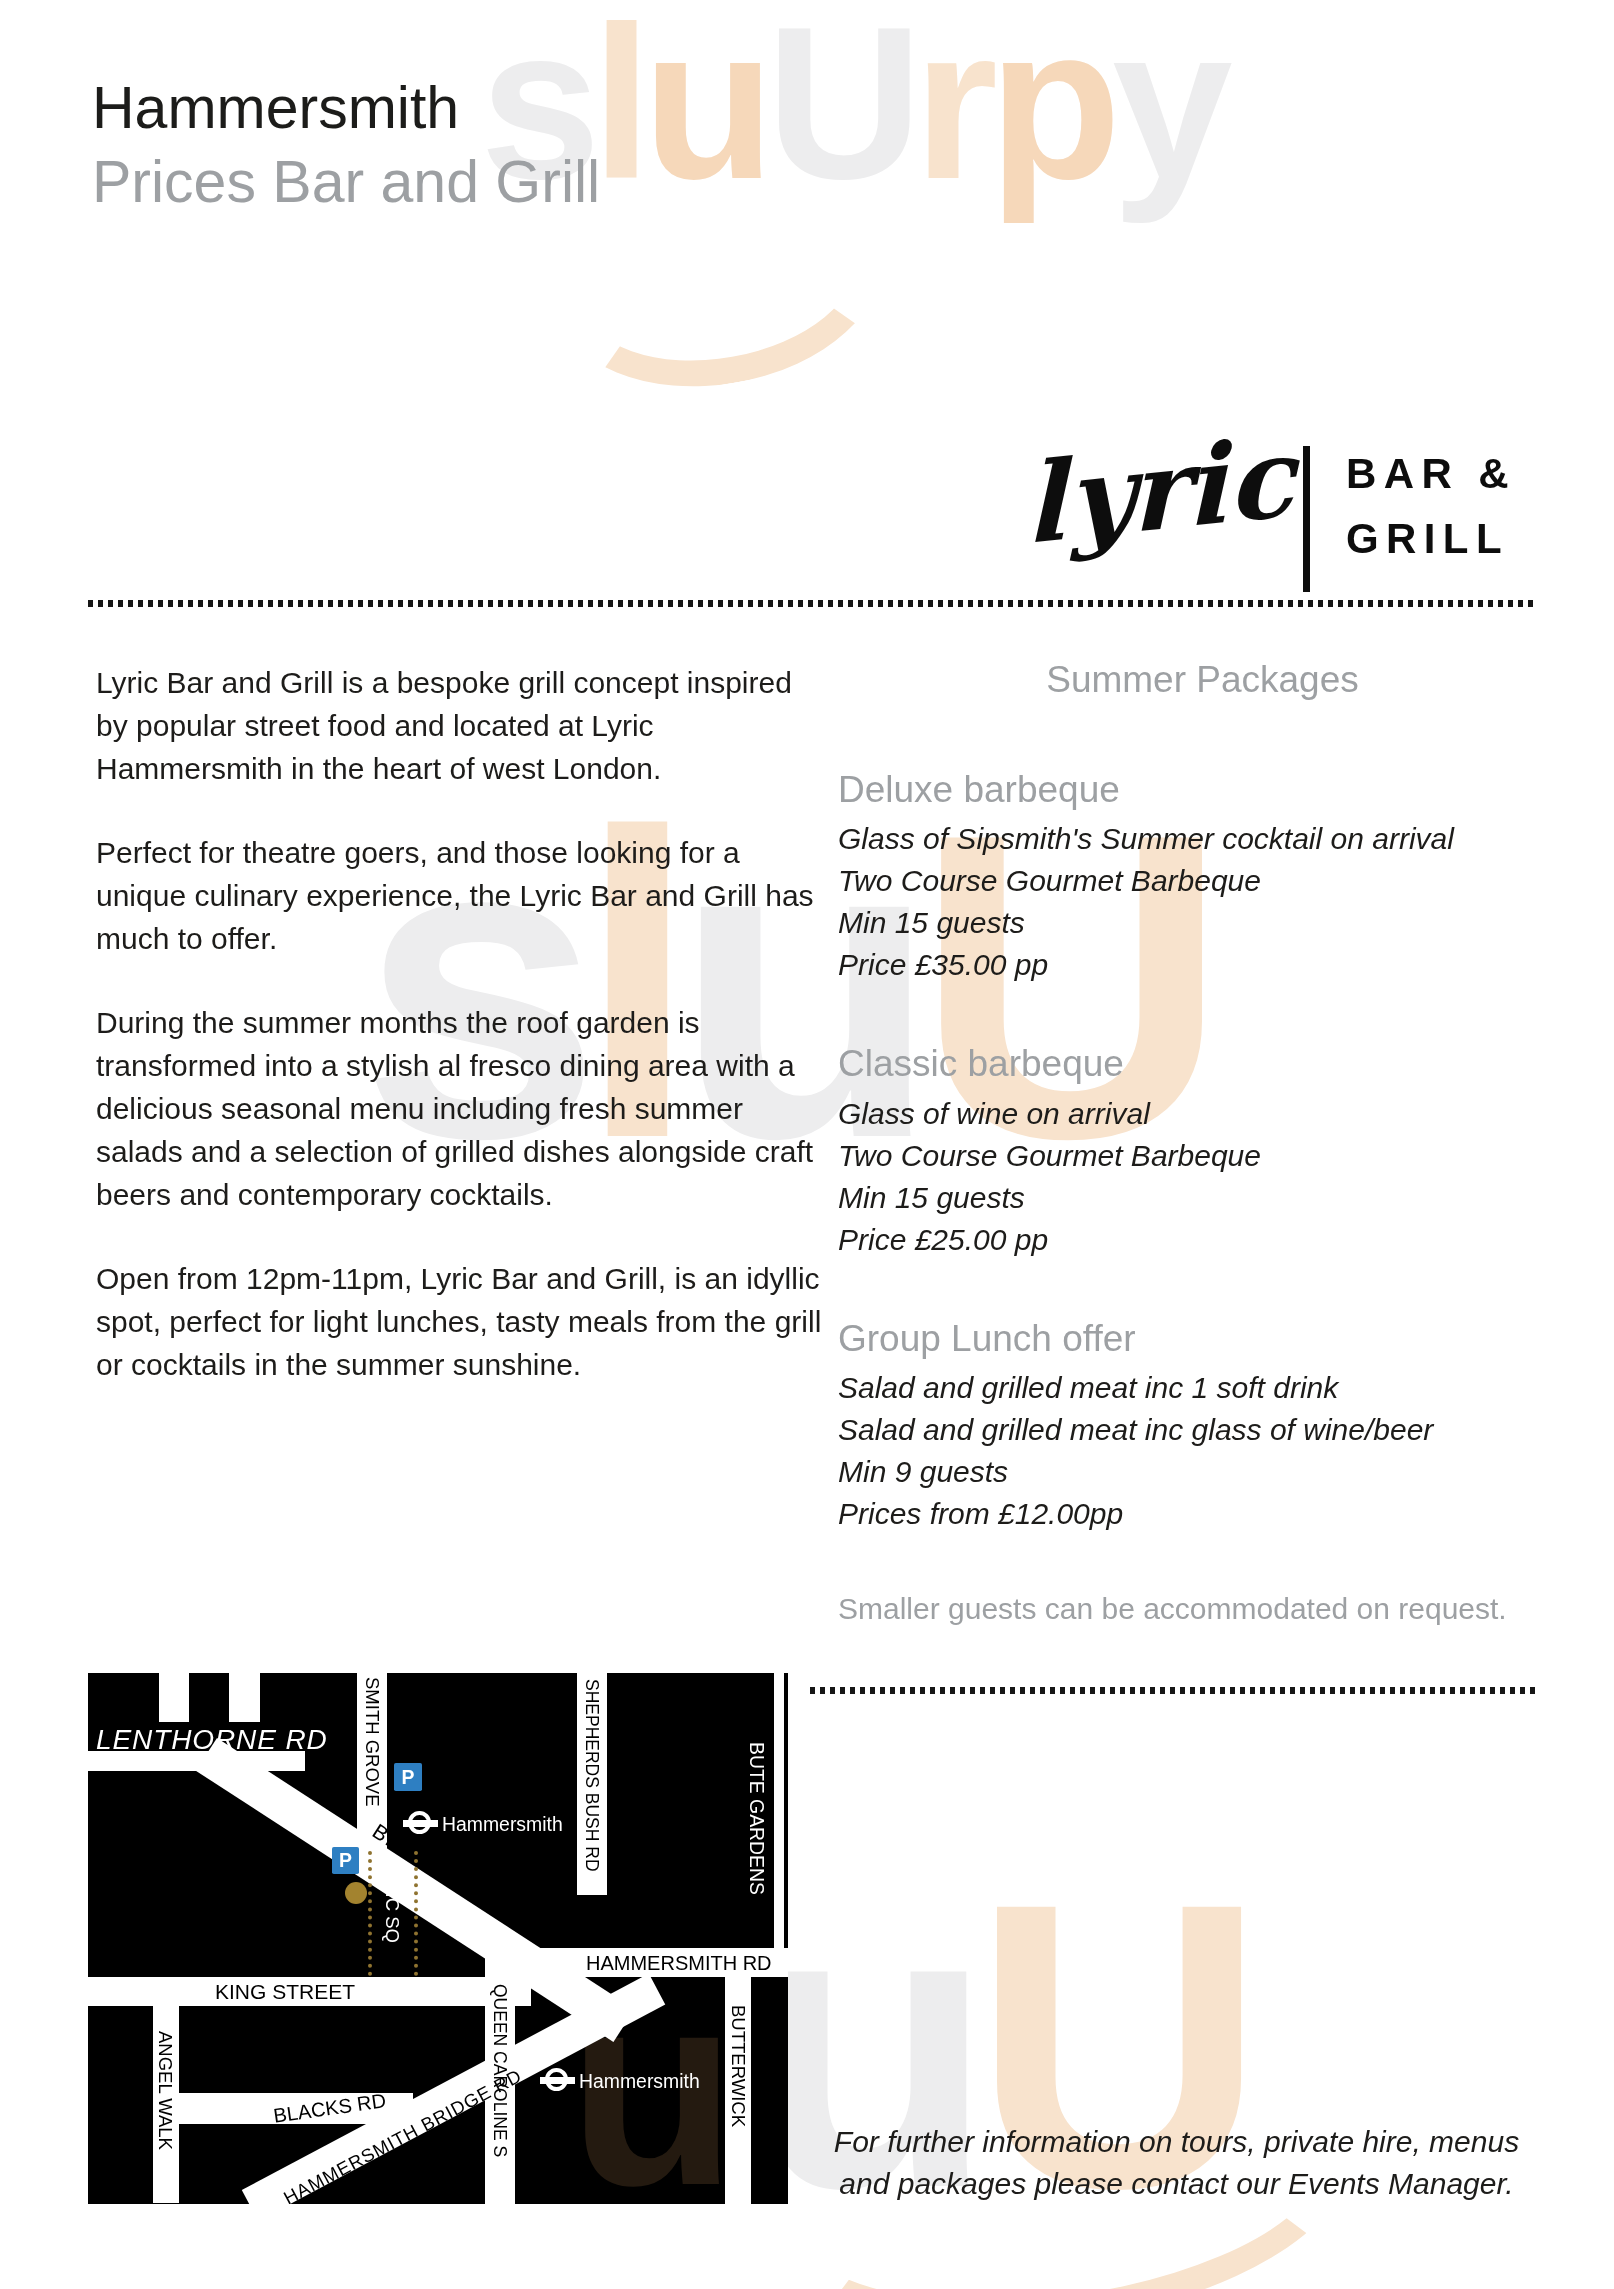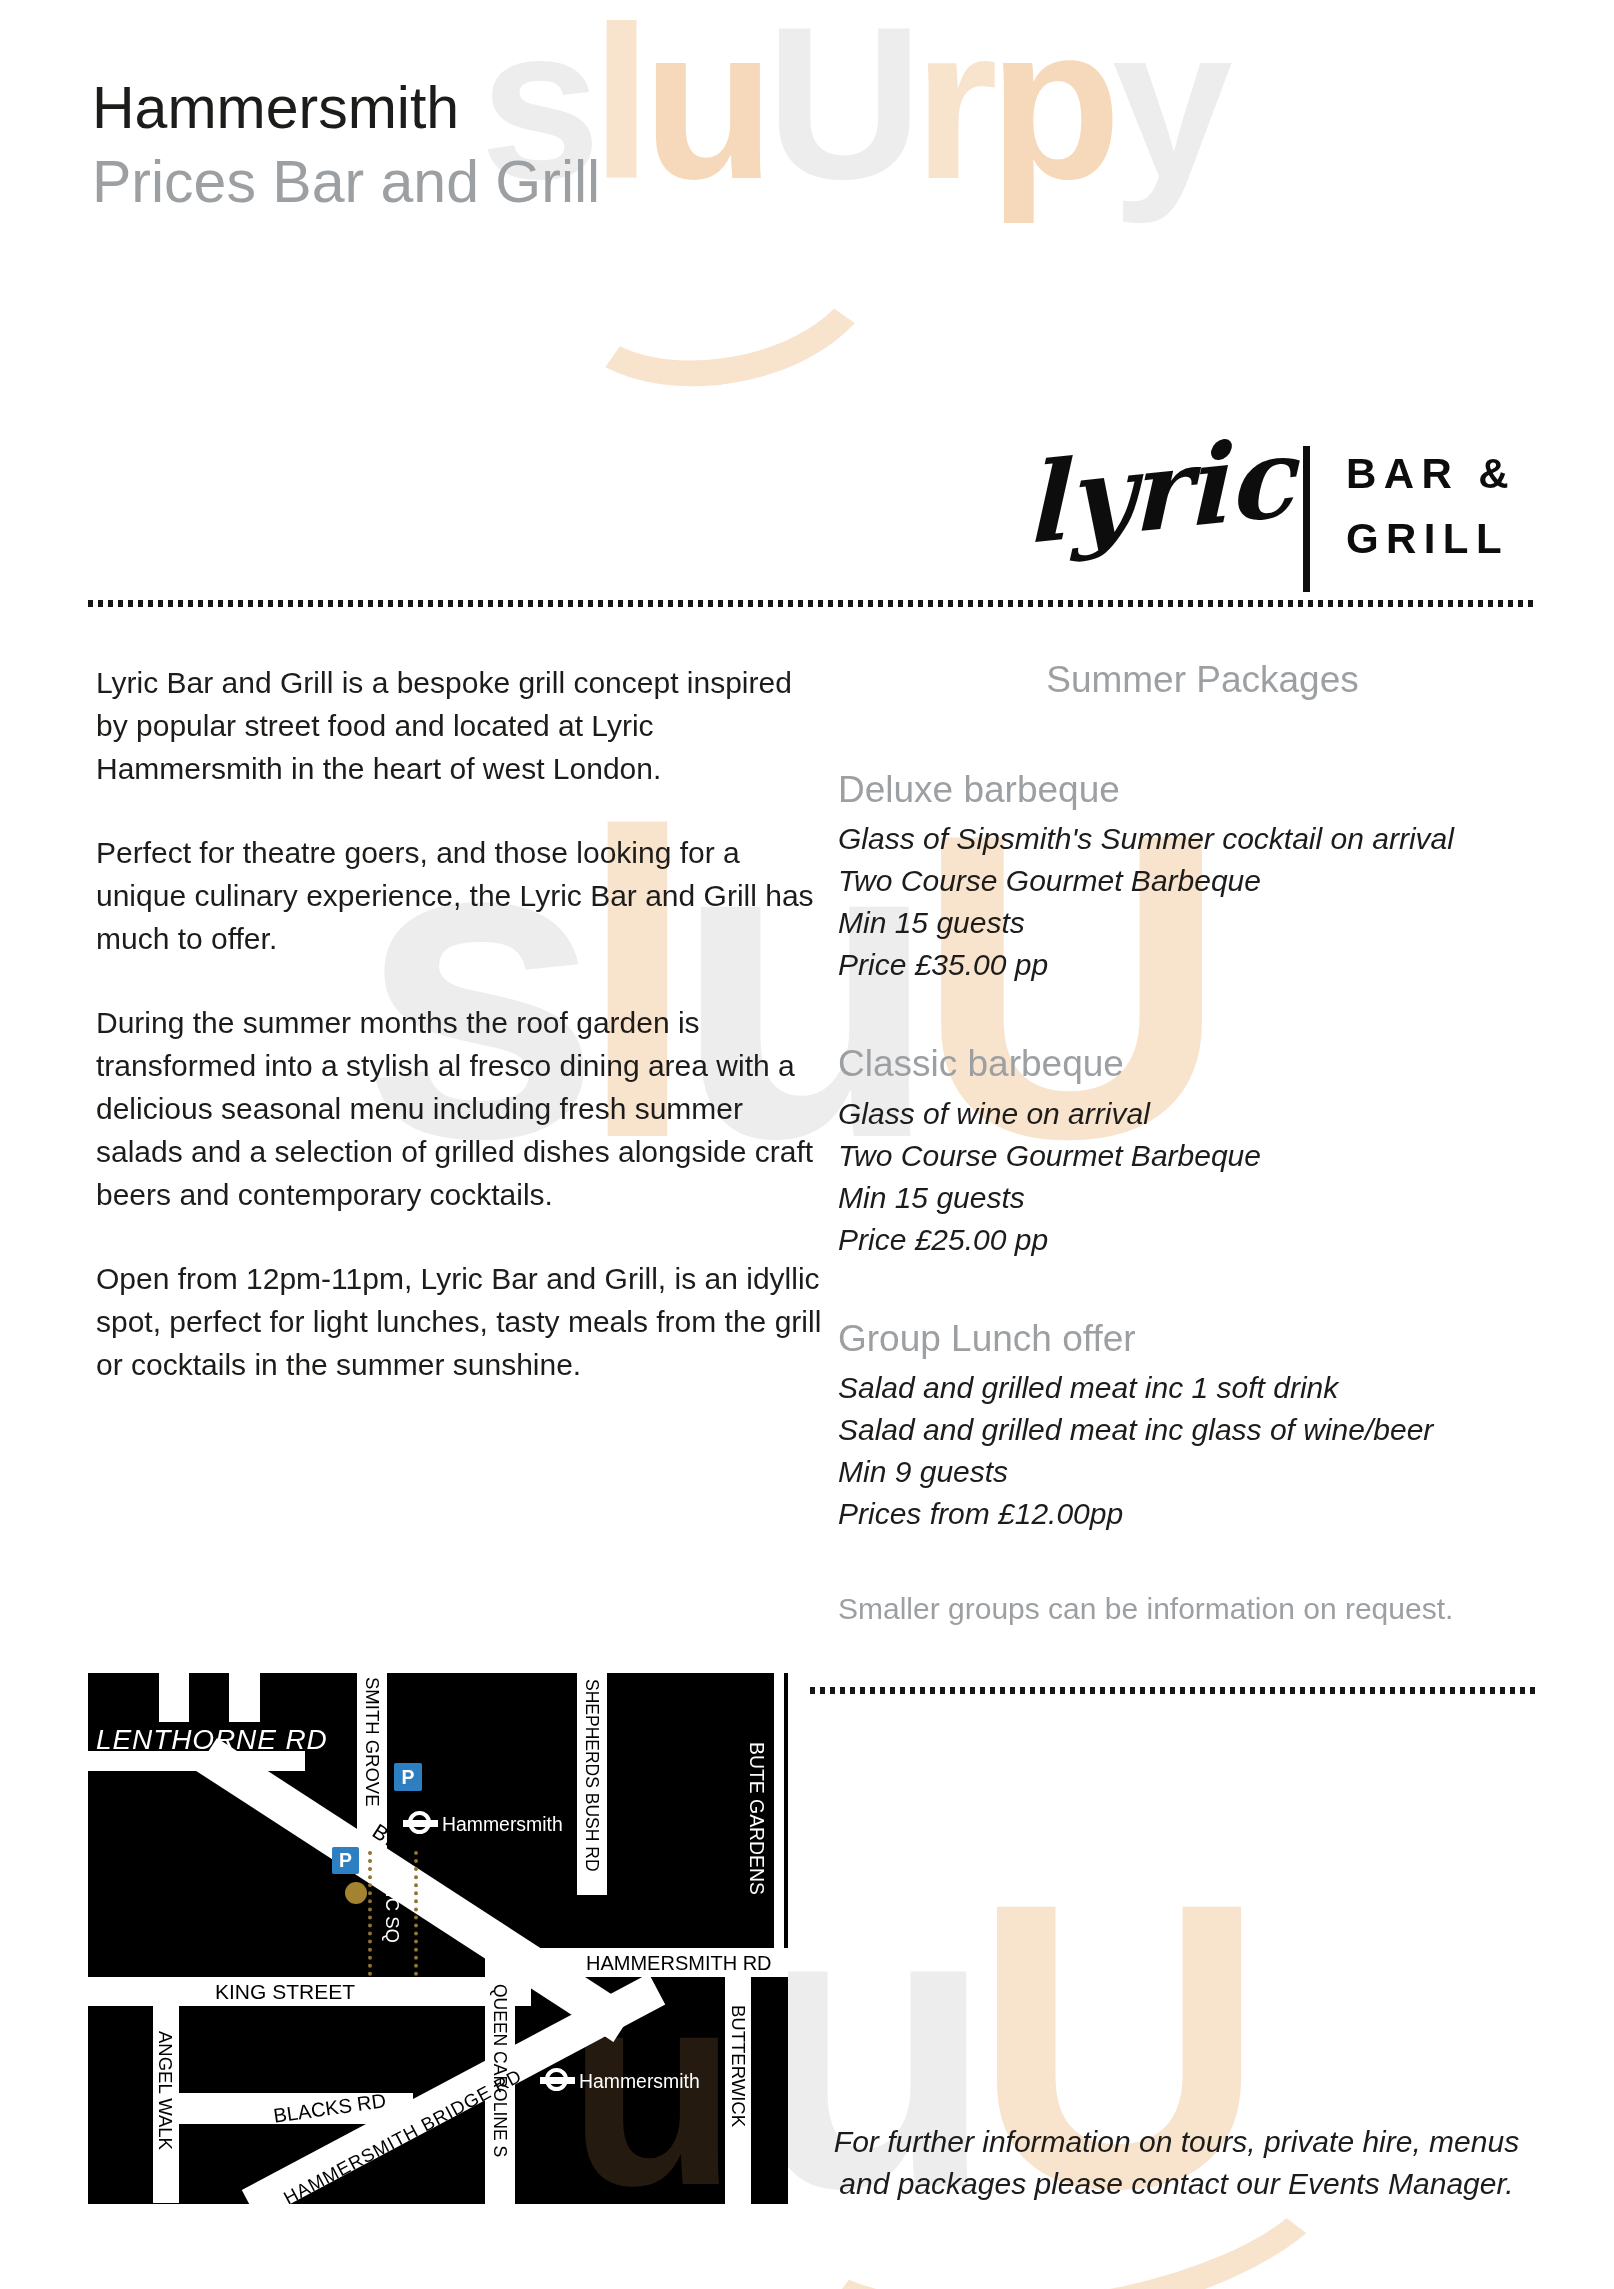--- a/index.html
+++ b/index.html
@@ -167,21 +167,21 @@
   </div>
 
   <div class="pkg-section">
     <div class="pkg-title">Group Lunch offer</div>
     <div class="pkg-line">Salad and grilled meat inc 1 soft drink</div>
     <div class="pkg-line">Salad and grilled meat inc glass of wine/beer</div>
     <div class="pkg-line">Min 9 guests</div>
     <div class="pkg-line">Prices from £12.00pp</div>
   </div>
 
-  <div class="pkg-note">Smaller groups can be information on request.</div>
+  <div class="pkg-note">Smaller guests can be accommodated on request.</div>
 </div>
 
 <div class="z map">
   <div class="map-wm" style="left:480px;top:305px;">u</div>
 
   <div class="st stub-a"></div>
   <div class="st stub-b"></div>
   <div class="st lenthorne-street"></div>
   <div class="st beadon-street"></div>
   <div class="st smith-street"></div>

